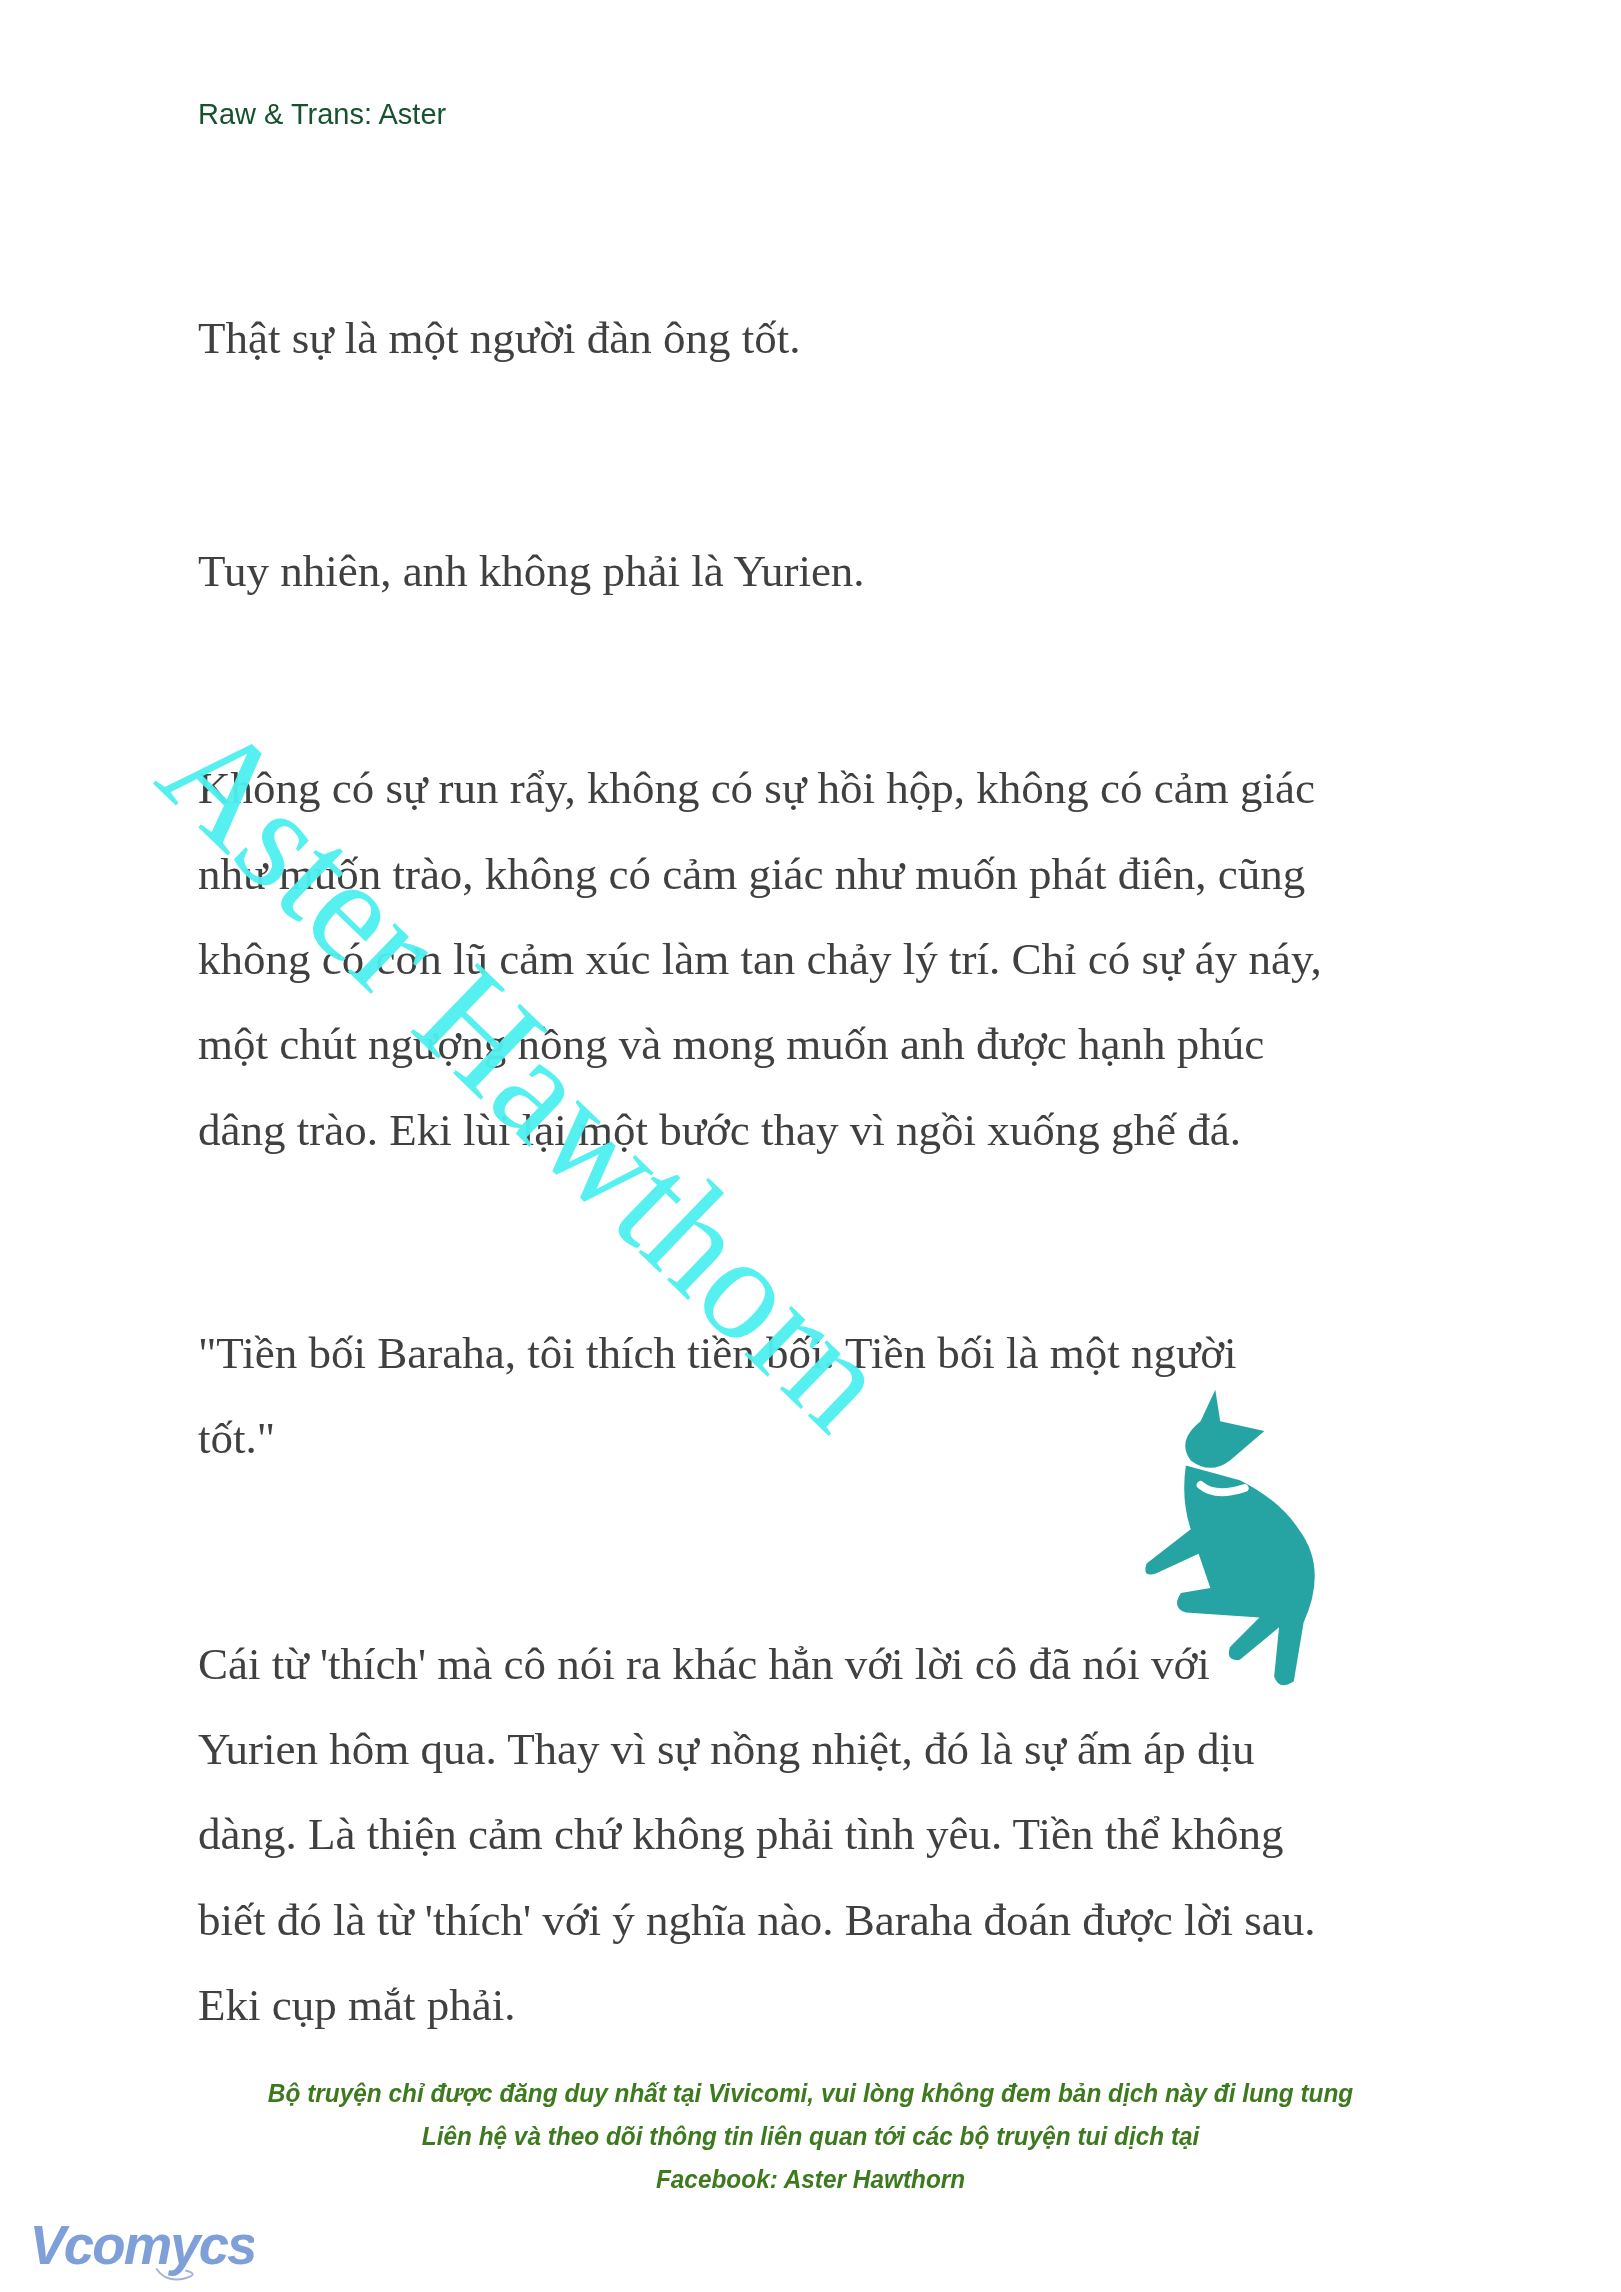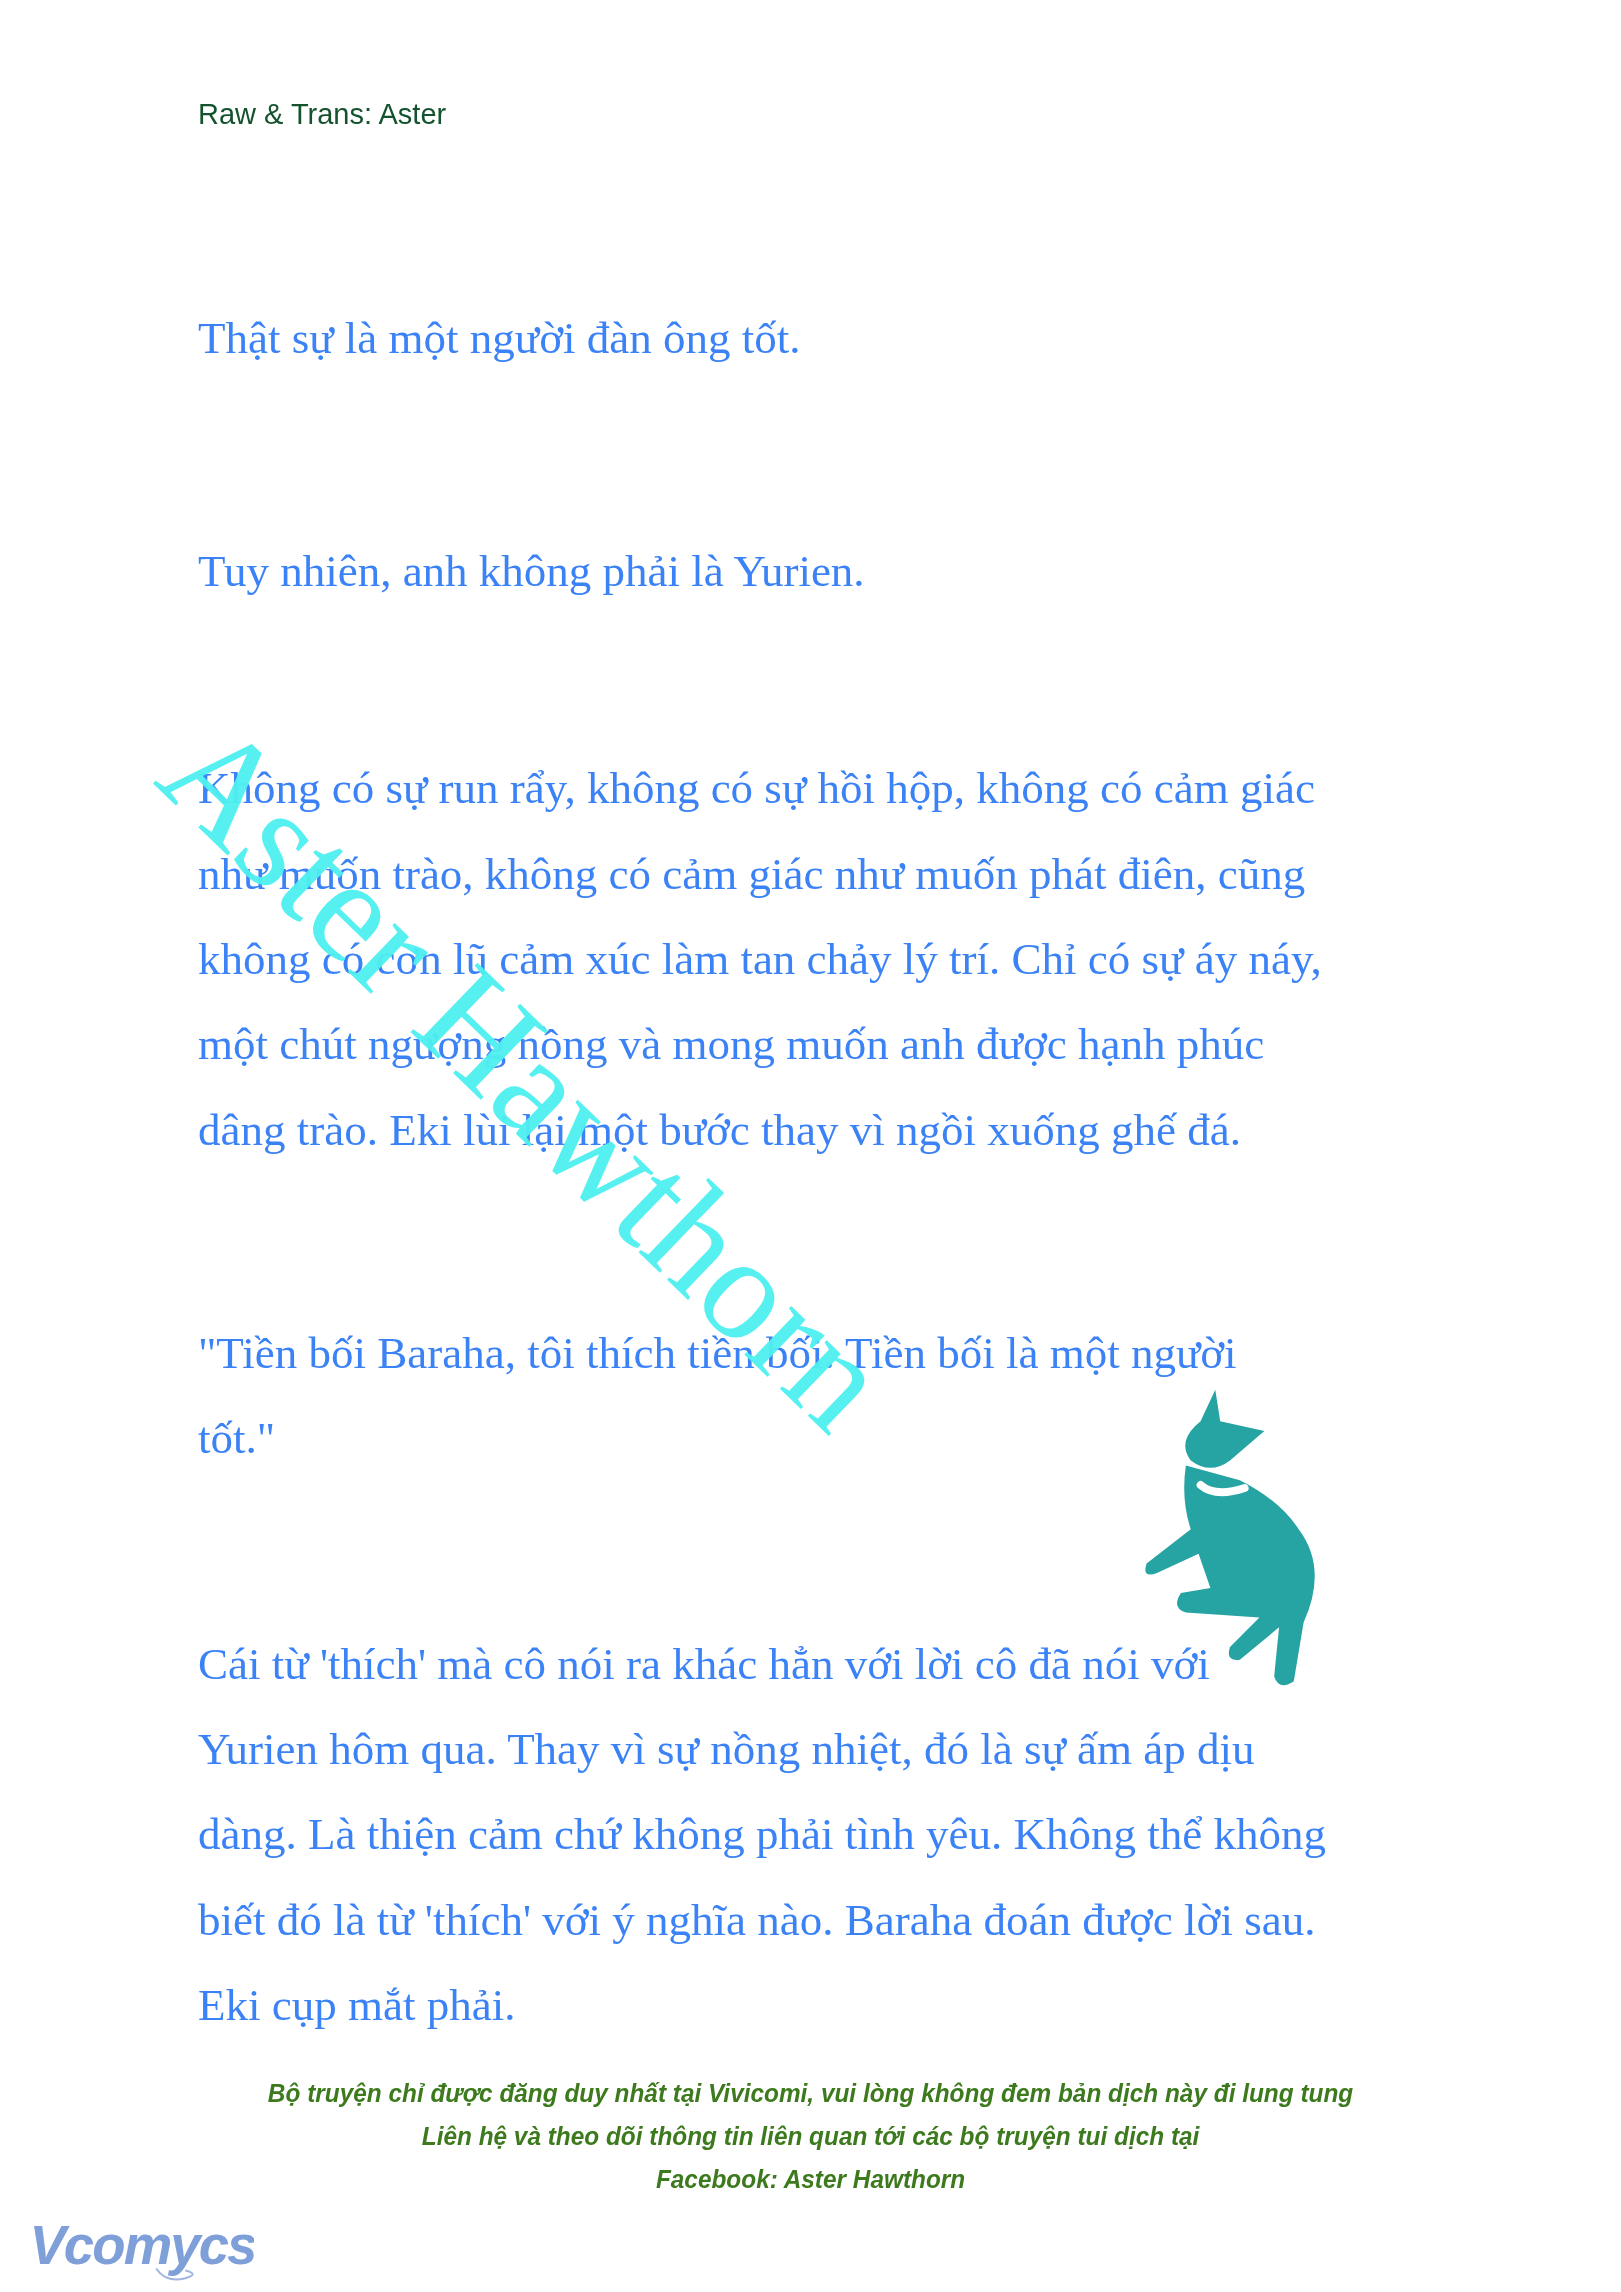--- a/index.html
+++ b/index.html
@@ -3,21 +3,21 @@
 <meta charset="utf-8">
 <style>
   html, body { margin: 0; padding: 0; background: #ffffff; }
   body { width: 1621px; height: 2293px; position: relative; overflow: hidden; }
   .header {
     position: absolute; left: 198px; top: 98px;
     font-family: "Liberation Sans", sans-serif; font-size: 29px; color: #14532d;
   }
   .line {
     position: absolute; left: 198px;
-    font-family: "Liberation Serif", serif; font-size: 45px; color: #3b82f6;
+    font-family: "Liberation Serif", serif; font-size: 45px; color: #404040;
     white-space: nowrap; line-height: 1; z-index: 1;
   }
   .footer-line {
     position: absolute; left: 0; width: 1621px; text-align: center;
     font-family: "Liberation Sans", sans-serif; font-size: 26.5px;
     font-style: italic; font-weight: bold; color: #3d7a1e;
     white-space: nowrap; transform: scaleX(0.92); transform-origin: 811px 0;
   }
   .watermark {
     position: absolute; left: 245px; top: 686px;
@@ -37,21 +37,21 @@
 <div class="line" style="top:549px">Tuy nhiên, anh không phải là Yurien.</div>
 <div class="line" style="top:766px">Không có sự run rẩy, không có sự hồi hộp, không có cảm giác</div>
 <div class="line" style="top:852px">như muốn trào, không có cảm giác như muốn phát điên, cũng</div>
 <div class="line" style="top:937px">không có cơn lũ cảm xúc làm tan chảy lý trí. Chỉ có sự áy náy,</div>
 <div class="line" style="top:1022px">một chút ngượng nồng và mong muốn anh được hạnh phúc</div>
 <div class="line" style="top:1108px">dâng trào. Eki lùi lại một bước thay vì ngồi xuống ghế đá.</div>
 <div class="line" style="top:1331px">"Tiền bối Baraha, tôi thích tiền bối. Tiền bối là một người</div>
 <div class="line" style="top:1416px">tốt."</div>
 <div class="line" style="top:1642px">Cái từ 'thích' mà cô nói ra khác hẳn với lời cô đã nói với</div>
 <div class="line" style="top:1727px">Yurien hôm qua. Thay vì sự nồng nhiệt, đó là sự ấm áp dịu</div>
-<div class="line" style="top:1812px">dàng. Là thiện cảm chứ không phải tình yêu. Không thể không</div>
+<div class="line" style="top:1812px">dàng. Là thiện cảm chứ không phải tình yêu. Tiền thể không</div>
 <div class="line" style="top:1898px">biết đó là từ 'thích' với ý nghĩa nào. Baraha đoán được lời sau.</div>
 <div class="line" style="top:1983px">Eki cụp mắt phải.</div>
 
 <div class="watermark">Aster Hawthorn</div>
 
 <svg class="cat" viewBox="0 0 220 320">
   <g fill="#26a3a3">
     <path d="M 80 40 L 95 8 L 100 40 L 145 50 L 110 80 Q 90 95 70 80 Q 55 60 80 40 Z"></path>
     <path d="M 65 85 Q 60 120 70 150 L 25 185 Q 20 200 35 195 L 78 175 L 90 210 L 60 215 Q 50 230 65 235 L 140 240 L 110 270 Q 105 285 120 283 L 160 250 L 155 300 Q 160 315 175 305 L 185 245 Q 210 190 180 150 Q 160 120 120 100 Z"></path>
   </g>

